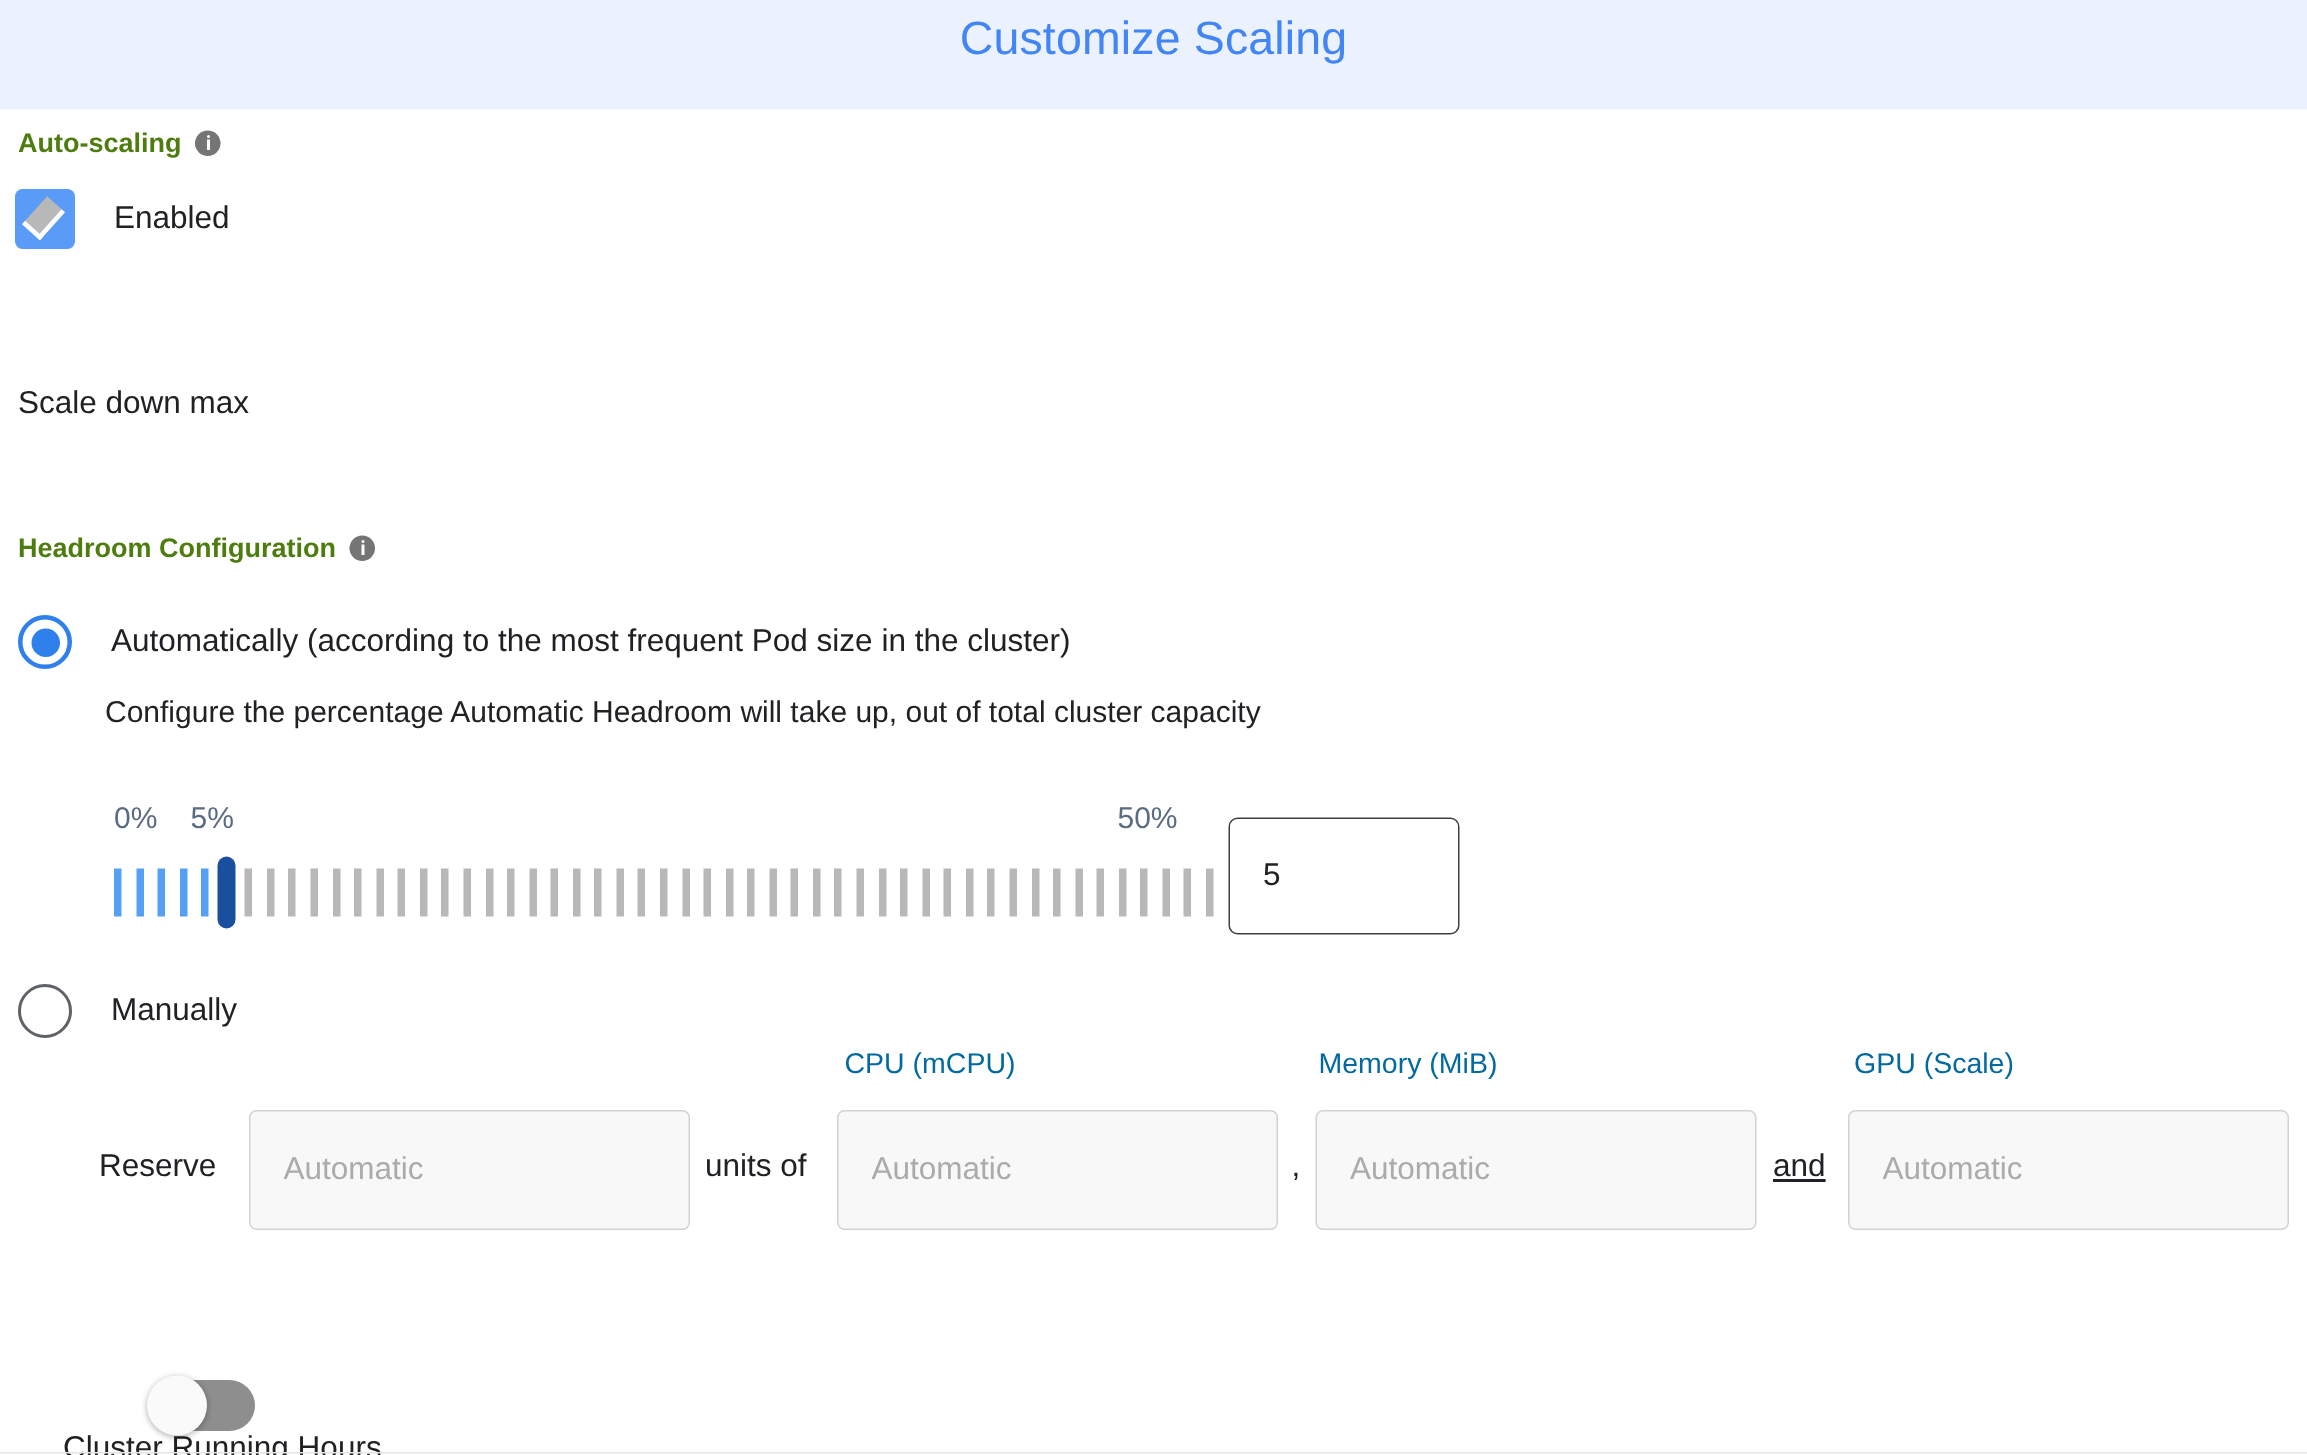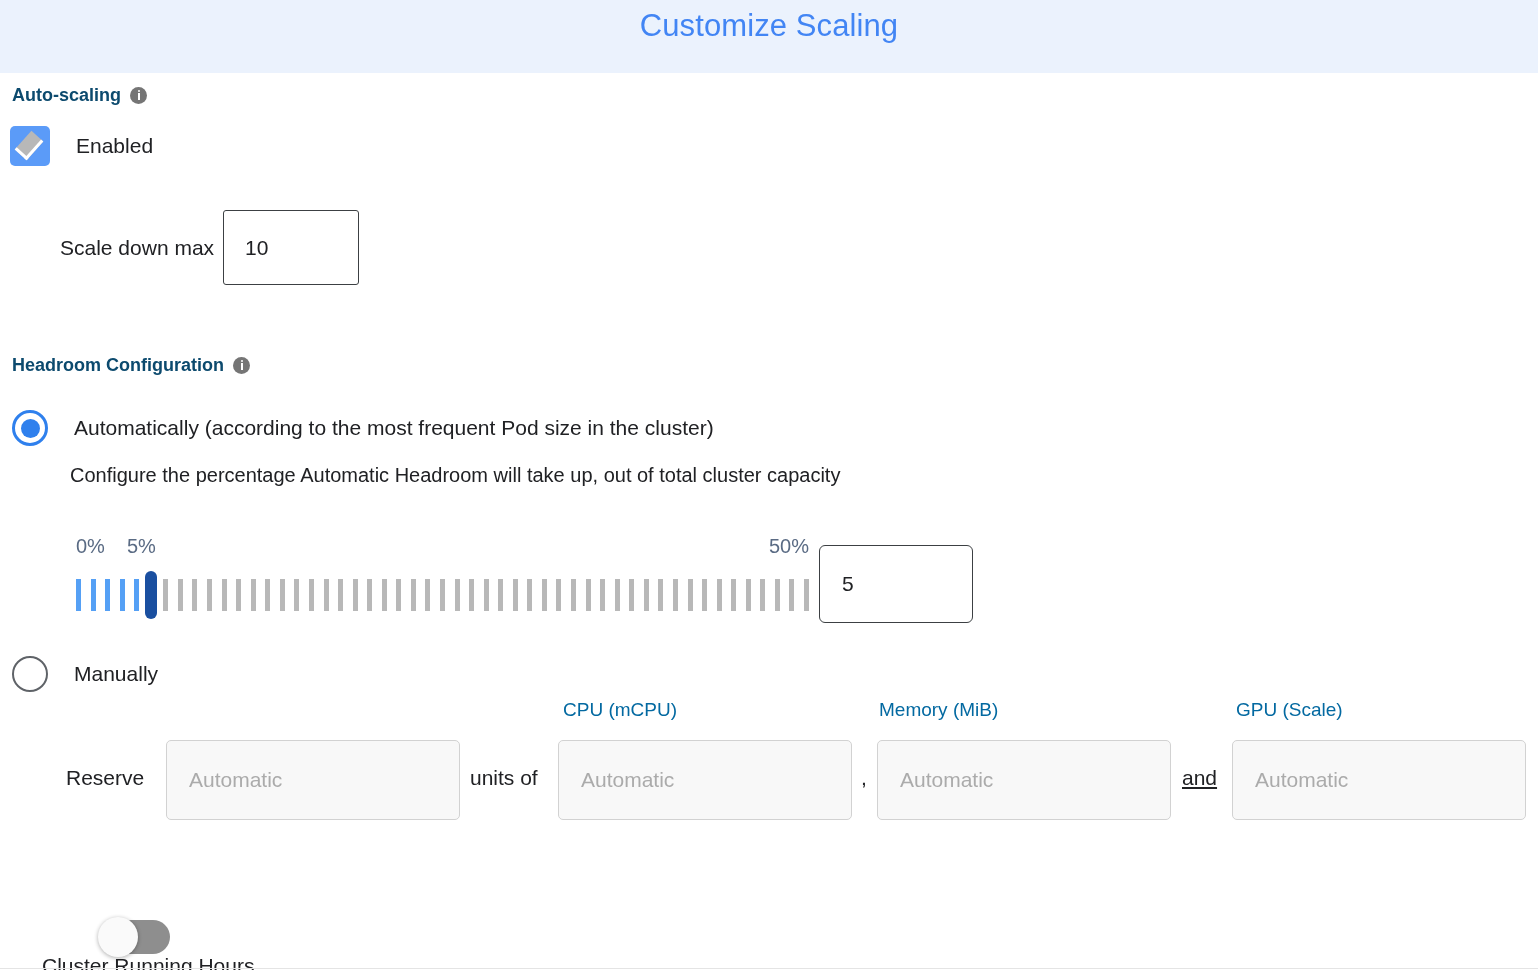--- a/index.html
+++ b/index.html
@@ -32,21 +32,21 @@
     font-size: 31px;
     color: #4285F4;
     letter-spacing: 0.1px;
   }
 
   
   .section-label {
     position: absolute;
     font-size: 18px;
     font-weight: bold;
-    color: #0c4a6e;
+    color: #4d7c0f;
     white-space: nowrap;
   }
   .info-icon {
     display: inline-block;
     width: 17px;
     height: 17px;
     border-radius: 50%;
     background: #757575;
     position: relative;
     vertical-align: middle;
@@ -95,25 +95,24 @@
   .checkbox-label {
     font-size: 21px;
     color: #202124;
     margin-left: 26px;
     white-space: nowrap;
   }
 
   
   .scaledown-row {
     position: absolute;
-    left: 12px; top: 210px;
+    left: 12px; top: 231px;
     display: flex;
     align-items: center;
     height: 75px;
-    margin-left: 48px;
   }
   .scaledown-pretext {
     font-size: 21px;
     color: #202124;
     white-space: nowrap;
     line-height: 75px;
   }
   .box-input {
     width: 136px;
     height: 75px;
@@ -318,37 +317,36 @@
 
 <div class="checkbox-row">
   <span class="checkbox">
     <span class="tick"></span>
   </span>
   <span class="checkbox-label">Enabled</span>
 </div>
 
 <div class="scaledown-row">
   <span class="scaledown-pretext">Scale down max</span>
-  <input class="box-input" type="text" value="10" style="">
 </div>
 
 <div class="section-label" style="left:12px; top:355px;">
   <span>Headroom Configuration</span><span class="info-icon"></span>
 </div>
 
 <div class="radio-row" style="left:12px; top:410px;">
   <span class="radio on"></span>
   <span class="radio-label">Automatically (according to the most frequent Pod size in the cluster)</span>
 </div>
 <div class="radio-desc" style="left:70px; top:464px;">Configure the percentage Automatic Headroom will take up, out of total cluster capacity</div>
 
 <div class="slider-wrap">
   <div class="slider-scale-label" style="left:0px;">0%</div>
   <div class="slider-scale-label" style="left:51px;">5%</div>
-  <div class="slider-scale-label" style="left:669px;margin-left:24px;">50%</div>
+  <div class="slider-scale-label" style="left:669px;">50%</div>
   <div class="tick-track" id="tick-track">
       <div class="tick filled" style="left: 0px; background: rgb(85, 160, 245);"></div>
       <div class="tick filled" style="left: 14.56px; background: rgb(85, 160, 245);"></div>
       <div class="tick filled" style="left: 29.12px; background: rgb(85, 160, 245);"></div>
       <div class="tick filled" style="left: 43.68px; background: rgb(85, 160, 245);"></div>
       <div class="tick filled" style="left: 58.24px; background: rgb(85, 160, 245);"></div>
       <div class="tick filled" style="left: 72.8px; background: rgb(85, 160, 245);"></div>
       <div class="tick" style="left: 87.36px; background: rgb(184, 184, 184);"></div>
       <div class="tick" style="left: 101.92px; background: rgb(184, 184, 184);"></div>
       <div class="tick" style="left: 116.48px; background: rgb(184, 184, 184);"></div>

